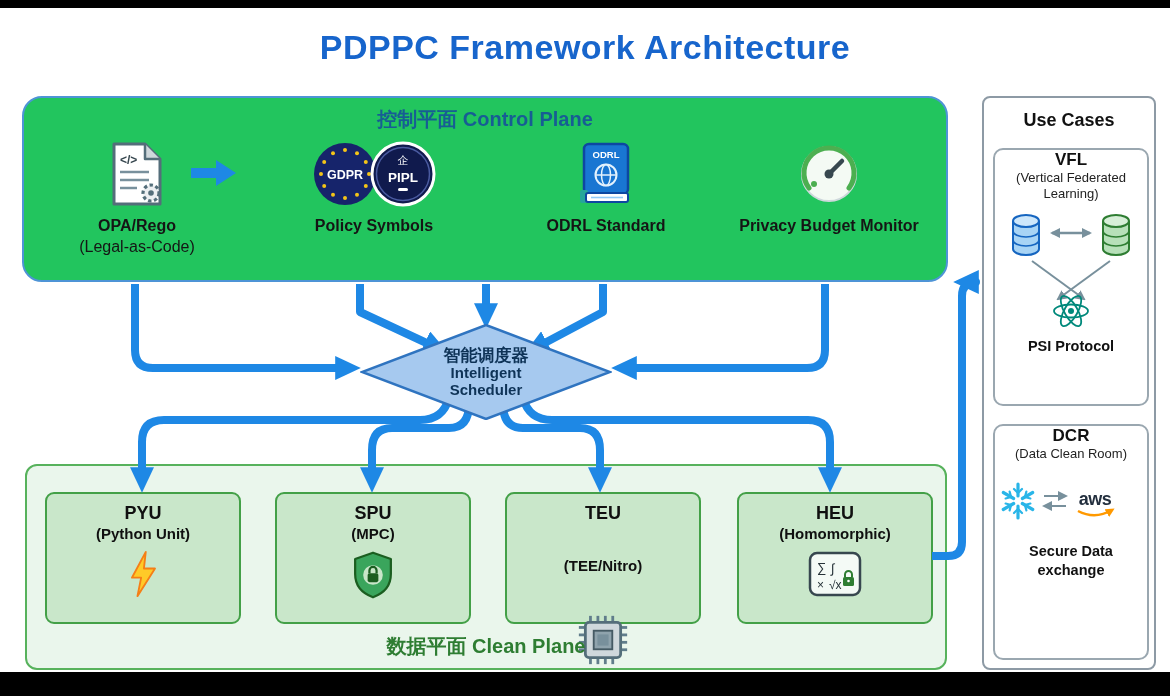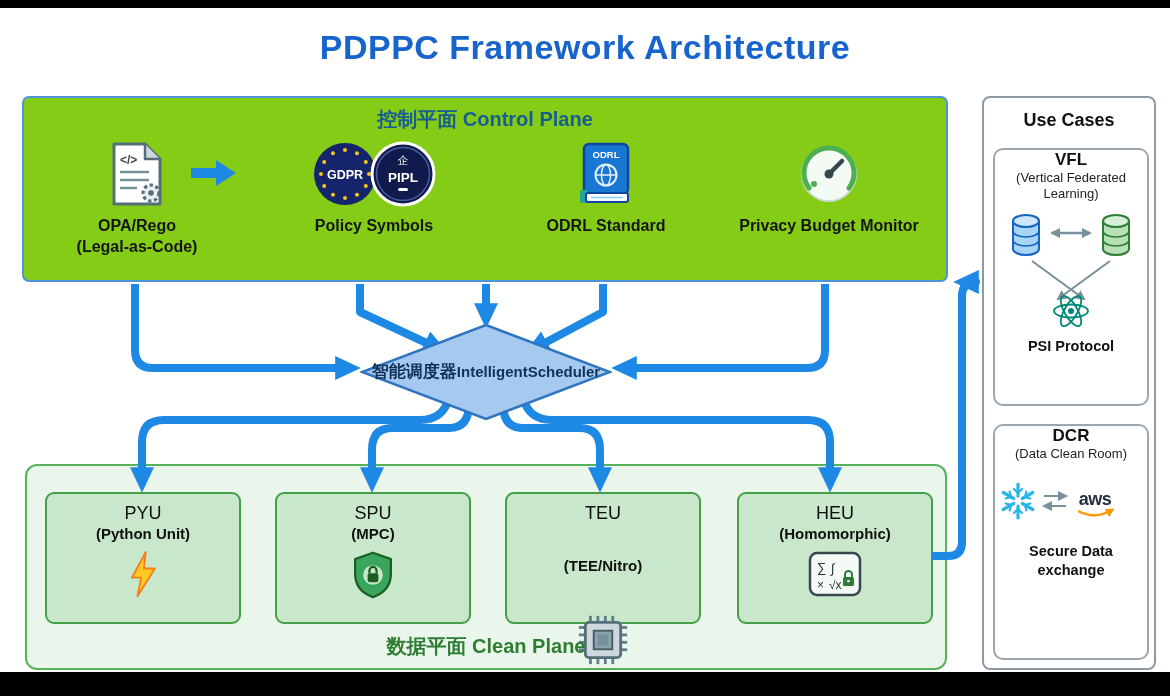--- a/index.html
+++ b/index.html
@@ -8,50 +8,50 @@
   .stage { position:relative; width:1170px; height:696px; background:#fff; overflow:hidden; margin:0 auto; }
   .bar { position:absolute; left:0; width:1170px; background:#000; z-index:10; }
   .bar.top { top:0; height:8px; }
   .bar.bottom { top:672px; height:24px; }
 
   .title { position:absolute; top:28px; left:0; width:1170px; text-align:center;
            font-size:34px; font-weight:bold; color:#1765cc; letter-spacing:.5px; }
 
   
   .control-plane { position:absolute; left:22px; top:96px; width:926px; height:186px;
-                   background:#84cc16; border:2px solid #4e94d6; border-radius:7px; z-index:2; }
+                   background:#22c55e; border:2px solid #4e94d6; border-radius:20px; z-index:2; }
   .cp-title { position:absolute; top:8px; left:0; width:100%; text-align:center;
               font-size:20px; font-weight:bold; color:#175d94; }
   .cp-item { position:absolute; top:40px; text-align:center; }
   .cp-item .icon-row { position:relative; height:72px; display:flex; align-items:center; justify-content:center; }
   .cp-item .lbl  { font-size:16px; font-weight:bold; color:#151515; line-height:1.3; margin-top:6px; }
-  .cp-item .lbl2 { font-size:16px; font-weight:bold; color:#151515; line-height:1.3;text-align:center; }
+  .cp-item .lbl2 { font-size:16px; font-weight:normal; color:#151515; line-height:1.3;text-align:center; }
   .cp-opa     { left:28px;  width:170px; }
   .cp-policy  { left:250px; width:200px; }
   .cp-odrl    { left:492px; width:180px; }
   .cp-gauge   { left:700px; width:210px; }
   .flow-arrow { position:absolute; left:138px; top:20px; }
   .badge-pipl { margin-left:-8px; position:relative; }
 
   
   .scheduler { position:absolute; left:360px; top:324px; width:252px; height:96px; z-index:4; }
-  .sched-text { position:absolute; inset:0; display:flex; flex-direction:row;
+  .sched-text { position:absolute; inset:0; display:flex; flex-direction:column;
                 align-items:center; justify-content:center; line-height:1.12; color:#0e3357; }
   .sched-zh { font-size:17px; font-weight:bold; }
   .sched-en { font-size:15px; font-weight:600; }
 
   
   .data-plane { position:absolute; left:25px; top:464px; width:922px; height:206px;
                 background:#eaf6ec; border:2px solid #57b25c; border-radius:12px; z-index:2; }
   .dp-title { position:absolute; bottom:8px; left:0; width:100%; text-align:center;
               font-size:20px; font-weight:bold; color:#2e7d32; }
   .unit { position:absolute; top:26px; width:196px; height:132px;
           background:#c9e7ca; border:2px solid #43a047; border-radius:9px;
           display:flex; flex-direction:column; align-items:center; padding-top:9px; }
-  .unit .u-name { font-size:18px; font-weight:normal; color:#101010; line-height:1.2; }
+  .unit .u-name { font-size:18px; font-weight:bold; color:#101010; line-height:1.2; }
   .unit .u-sub  { font-size:15px; font-weight:bold; color:#101010; line-height:1.25; }
   .unit .u-icon { margin-top:7px; display:flex; align-items:center; justify-content:center; }
   .unit-pyu { left:18px; }  .unit-spu { left:248px; }  .unit-teu { left:478px;gap:32px; }  .unit-heu { left:710px; }
 
   
   .use-cases { position:absolute; left:982px; top:96px; width:174px; height:574px;
                background:#fff; border:2px solid #8d9aa5; border-radius:8px; z-index:2; }
   .uc-title { position:absolute; top:12px; left:0; width:100%; text-align:center;
               font-size:18px; font-weight:bold; color:#111; }
   .uc-card { position:absolute; left:9px; width:156px; border:2px solid #9aa7b0;

